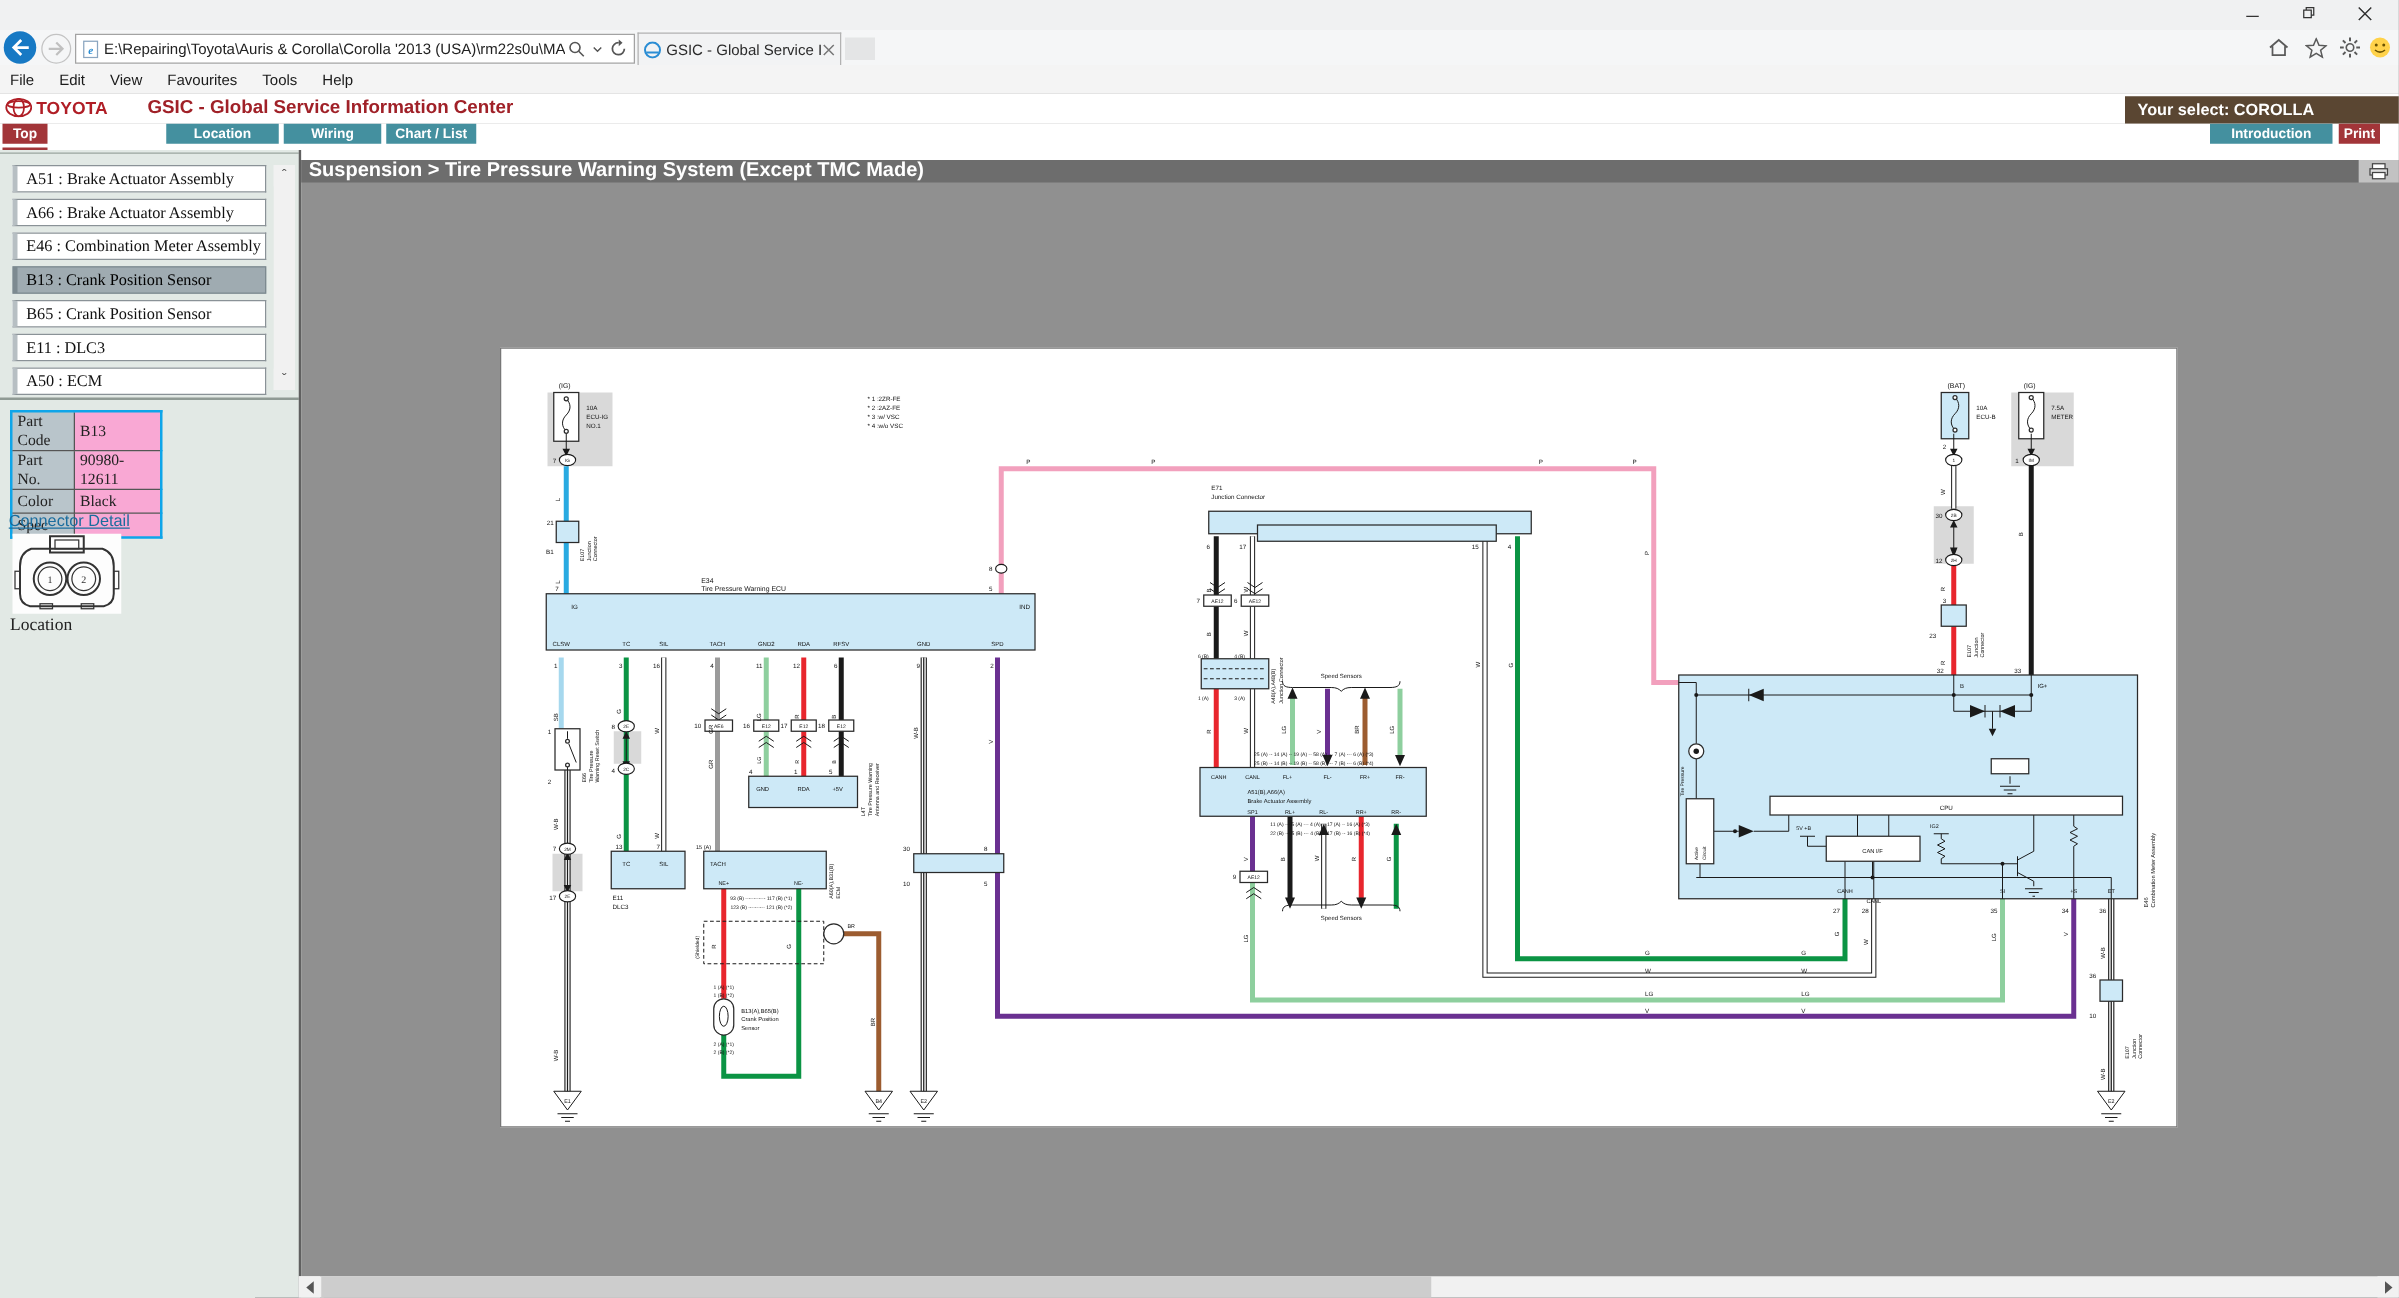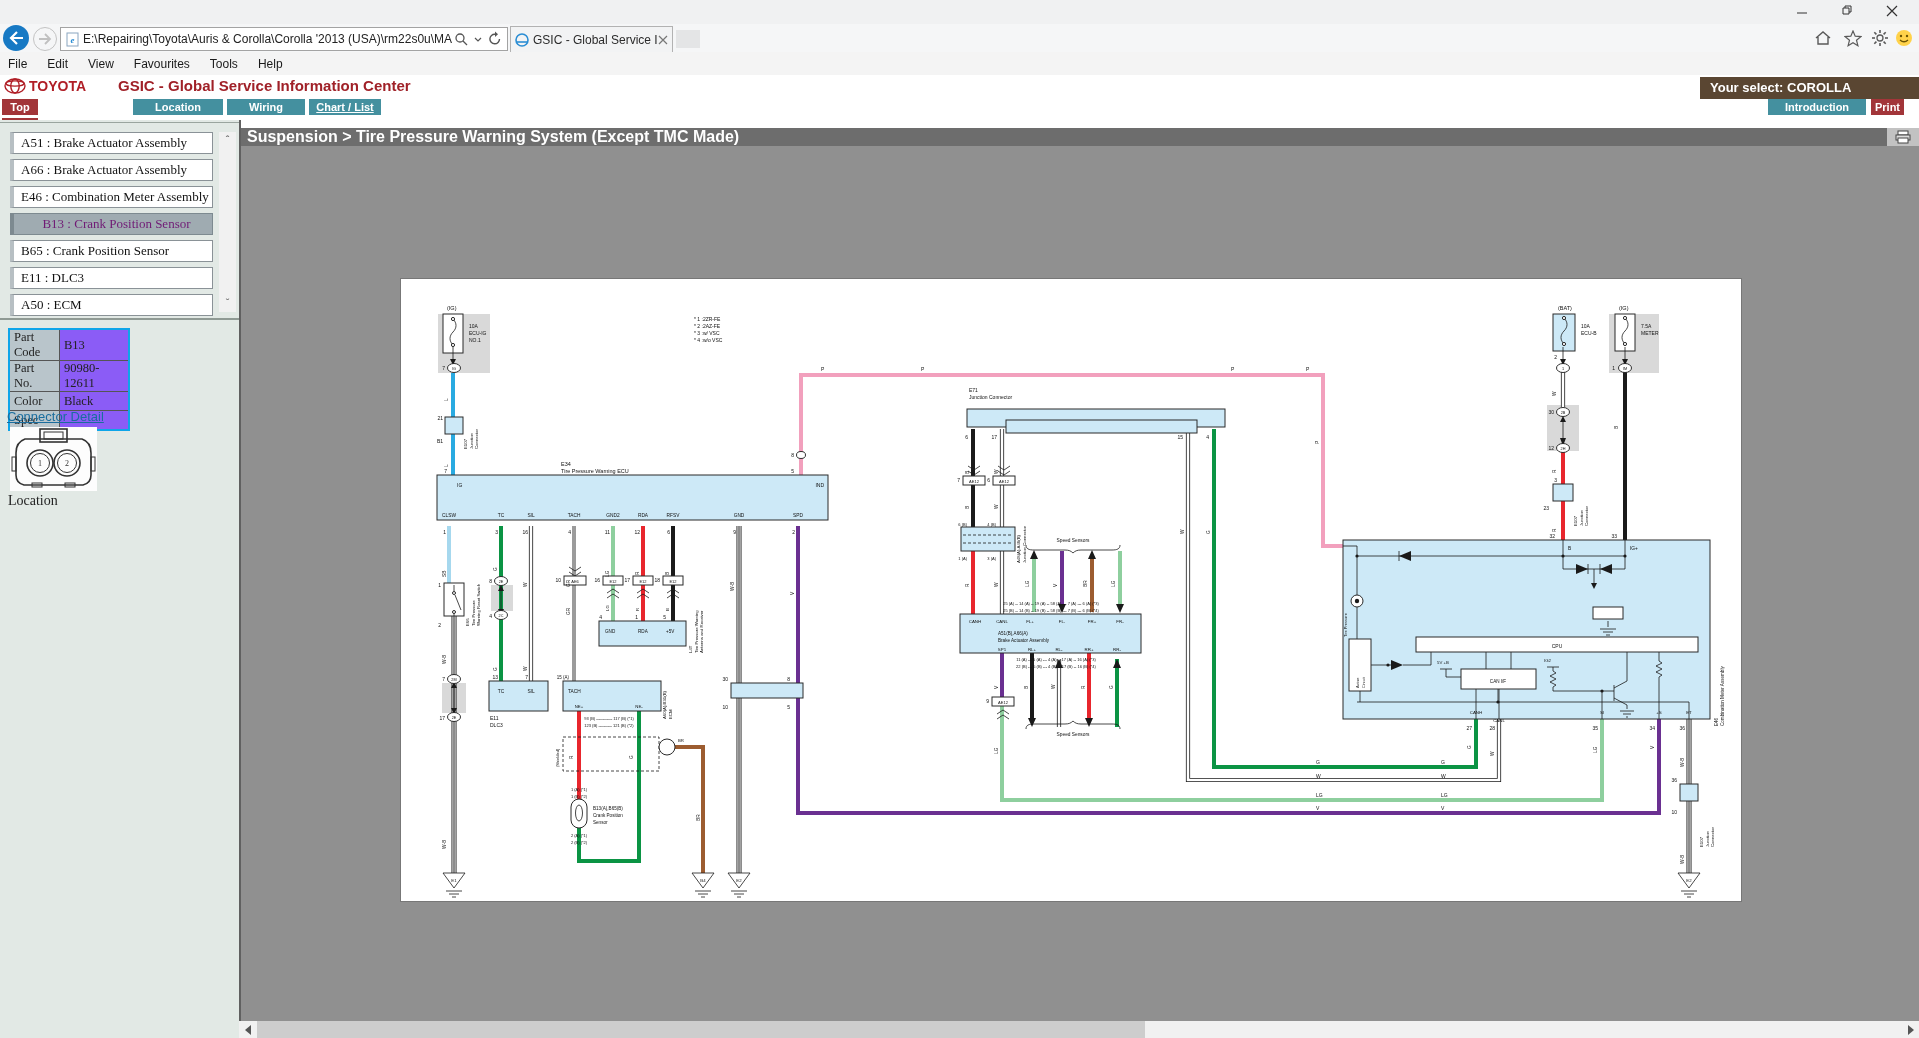--- a/index.html
+++ b/index.html
@@ -37,40 +37,40 @@
   
   #navrow{left:0;top:99px;width:1919px;height:21px;background:#fff;}
   .navbtn{height:16px;line-height:16px;text-align:center;color:#fff;font-size:11px;font-weight:bold;}
   .nred{background:var(--nav-red);}
   .nteal{background:var(--nav-teal);}
   #navleft{left:2px;top:99px;display:flex;gap:3px;flex-direction:column;}
   #navleft .navbtn{width:36px;}
   #navcenter{left:133px;top:99px;display:flex;gap:4px;}
   #navcenter .navbtn:nth-child(1){width:90px;}
   #navcenter .navbtn:nth-child(2){width:78px;}
-  #navcenter .navbtn:nth-child(3){width:72px;text-decoration:underline;}
+  #navcenter .navbtn:nth-child(3){width:72px;}
   #navright{left:1768px;top:99px;display:flex;gap:5px;}
   #navright .navbtn:nth-child(1){width:98px;}
   #navright .navbtn:nth-child(2){width:33px;}
   
   #sidebar{left:0;top:120px;width:239px;height:918px;background:var(--sidebar-bg);padding-left:20px;}
   #sidebar .topline{position:absolute;left:0;top:2px;width:239px;height:1px;background:#9aa59f;}
   #itemlist{position:absolute;left:10px;top:12px;width:203px;}
   .sitem{height:20px;line-height:20px;background:#fff;border:1px solid #8a9297;border-left:4px solid #b7bfc3;
     margin-bottom:5px;font-family:"Liberation Serif",serif;font-size:13px;color:#111;padding-left:7px;
     white-space:nowrap;overflow:hidden;}
-  .sitem.sel{background:var(--sel-bg);color:#701a75;border-color:#7d8a90;text-align:center;}
+  .sitem.sel{background:var(--sel-bg);color:#000000;border-color:#7d8a90;}
   #sscroll{position:absolute;left:219px;top:12px;width:17px;height:180px;background:#f1f1f1;}
   .sarrow{position:absolute;left:0;width:17px;height:17px;background:#f1f1f1;color:#505050;
     font-size:11px;text-align:center;line-height:17px;}
   #sep1{position:absolute;left:0;top:198px;width:239px;height:2px;background:#8f9a94;}
   #parttable{position:absolute;left:8px;top:208px;border-collapse:collapse;border:2px solid #0ea5e9;}
   #parttable td{border:1px solid #555;font-family:"Liberation Serif",serif;font-size:12.5px;height:18px;padding:0 4px;}
   #parttable td.lab{background:#b9c5cb;width:41px;color:#222;}
-  #parttable td.val{background:#8b5cf6;width:60px;color:#222;}
+  #parttable td.val{background:#f9a8d4;width:60px;color:#222;}
   a.slink{font-family:Liberation Sans, sans-serif;font-size:13px;color:var(--link-blue);text-decoration:underline;}
   #connlink{position:absolute;left:7px;top:289px;}
   #connimg{position:absolute;left:10px;top:307px;width:87px;height:64px;background:#fdfdfd;}
   #loclabel{position:absolute;left:8px;top:373px;font-family:"Liberation Serif",serif;font-size:14px;color:#222;}
   #loclink{position:absolute;left:20px;top:393px;width:200px;line-height:16px;}
   
   #divider{left:239px;top:120px;width:2px;height:918px;background:#606060;}
   #main{left:241px;top:120px;width:1678px;height:918px;background:var(--main-bg);}
   #mainwhite{position:absolute;left:0;top:0;width:1678px;height:8px;background:#fff;}
   #breadcrumb{position:absolute;left:0;top:8px;width:1646px;height:18px;background:var(--bc-bg);

